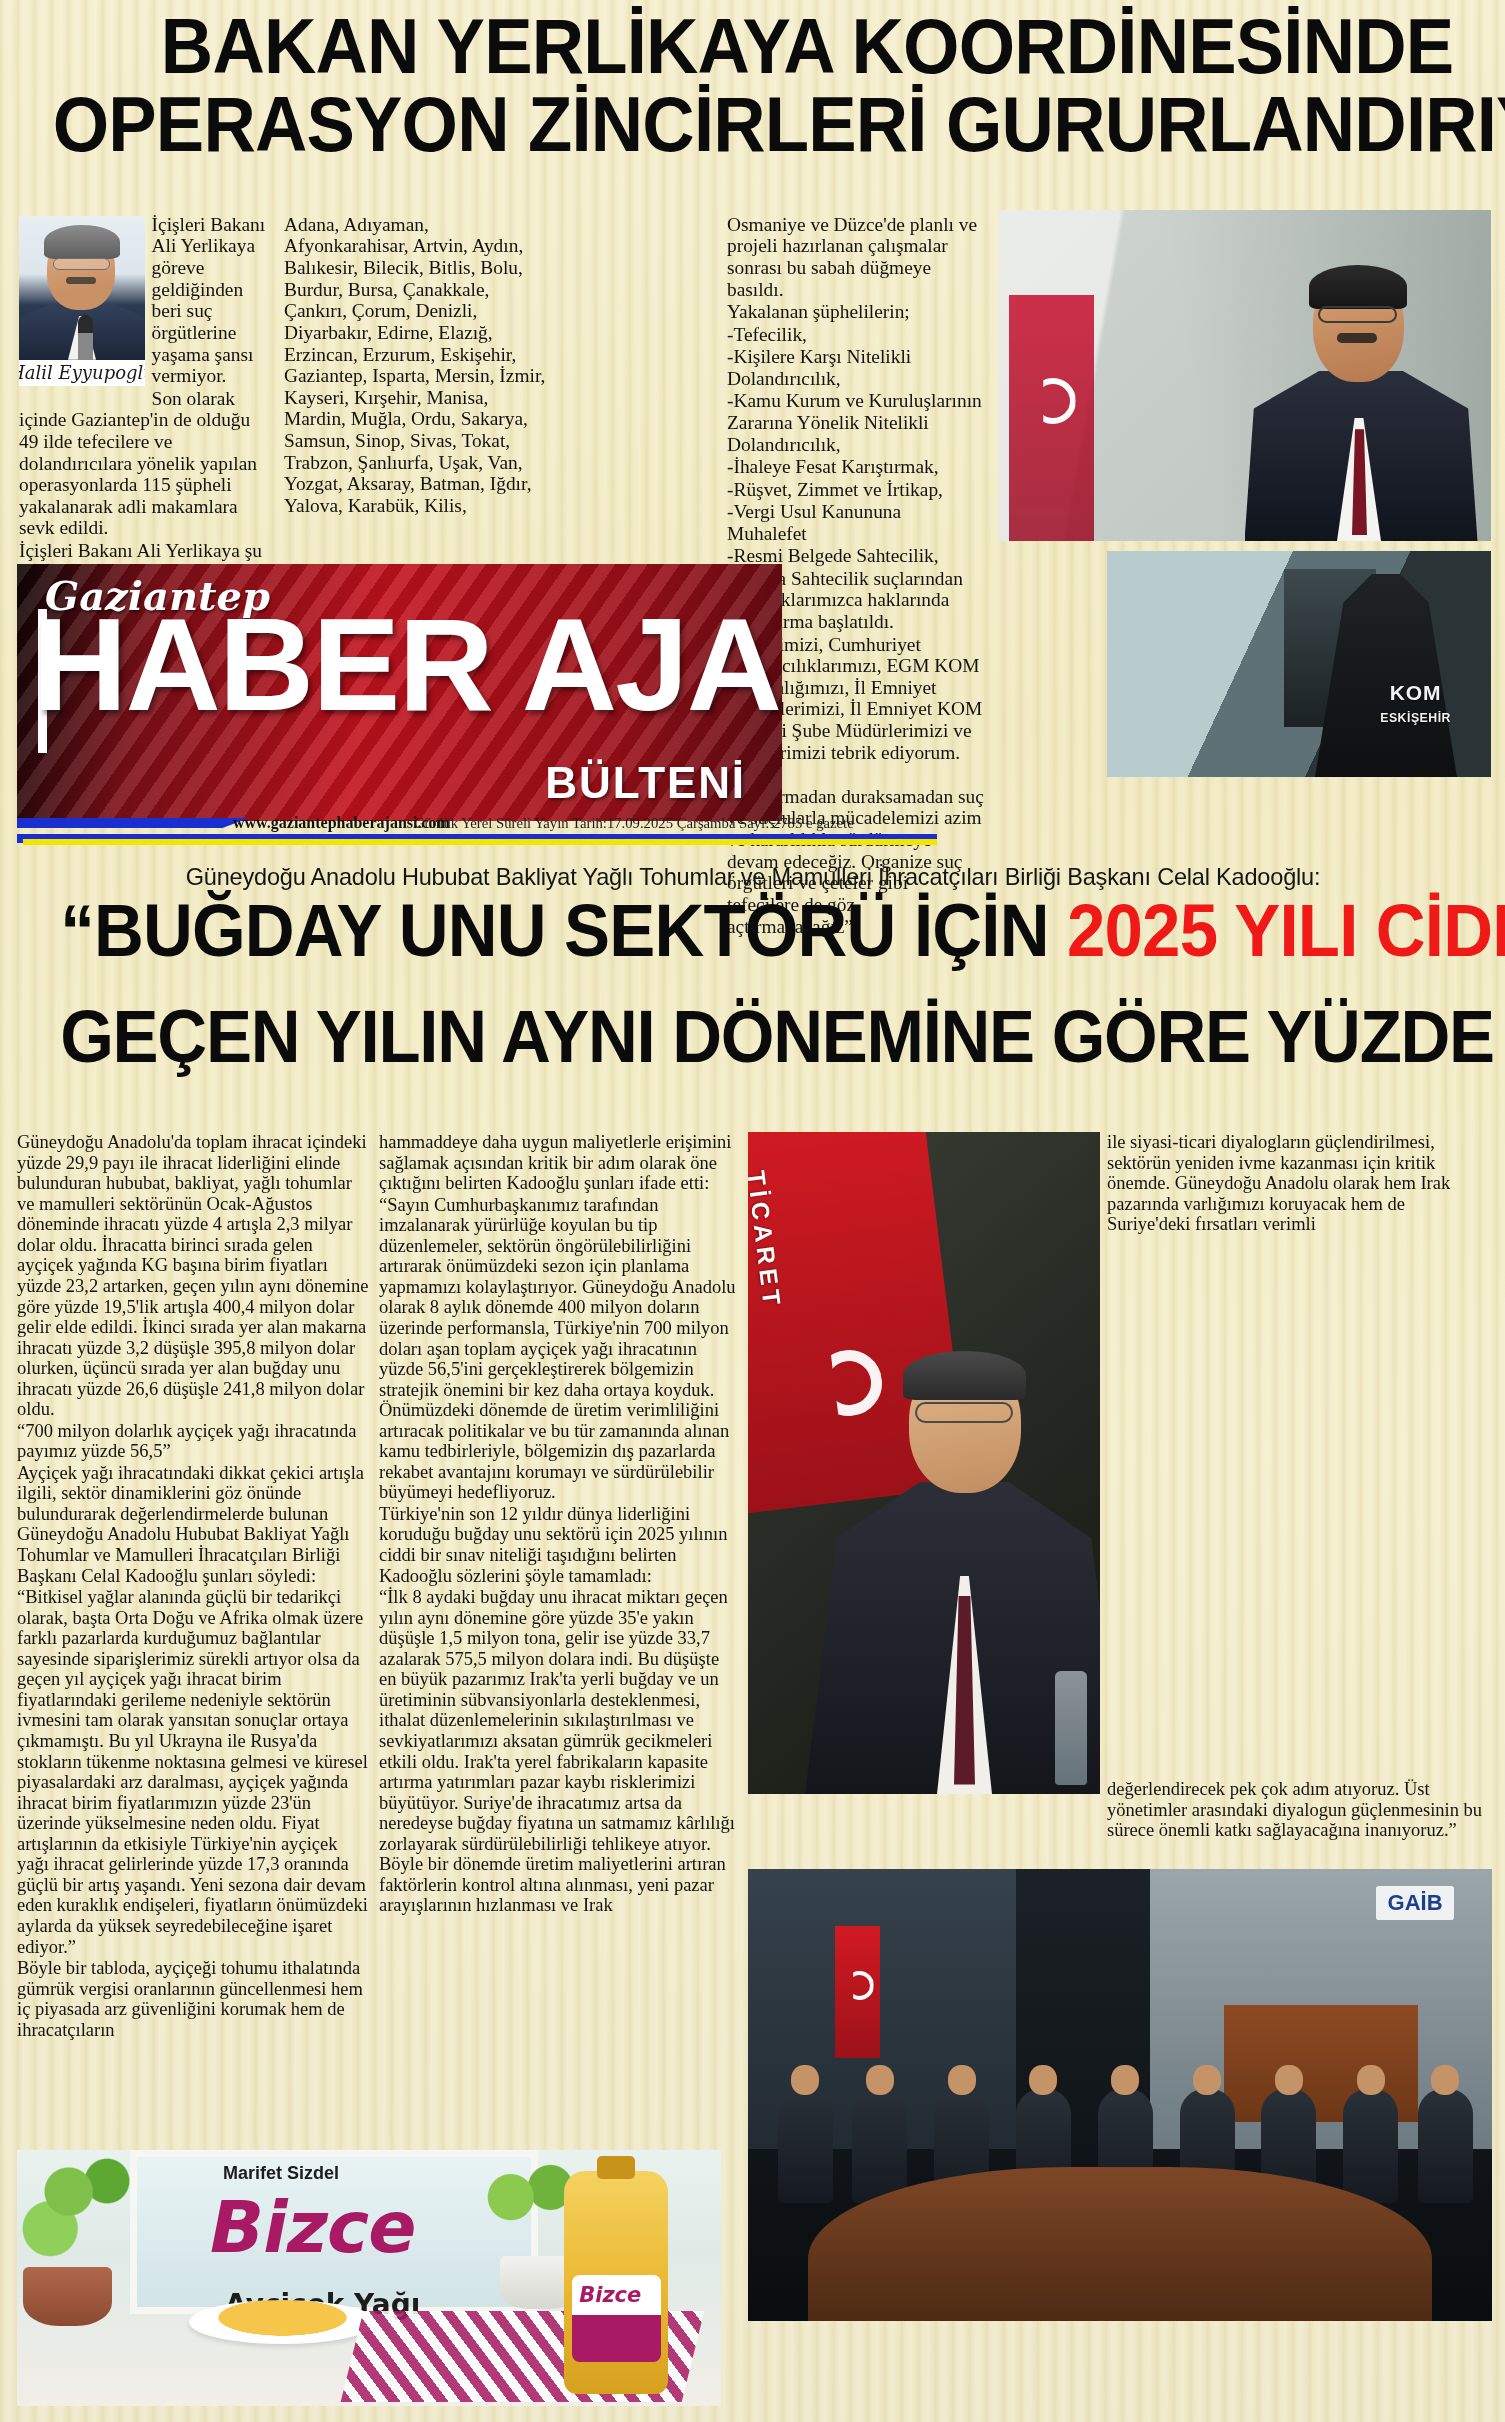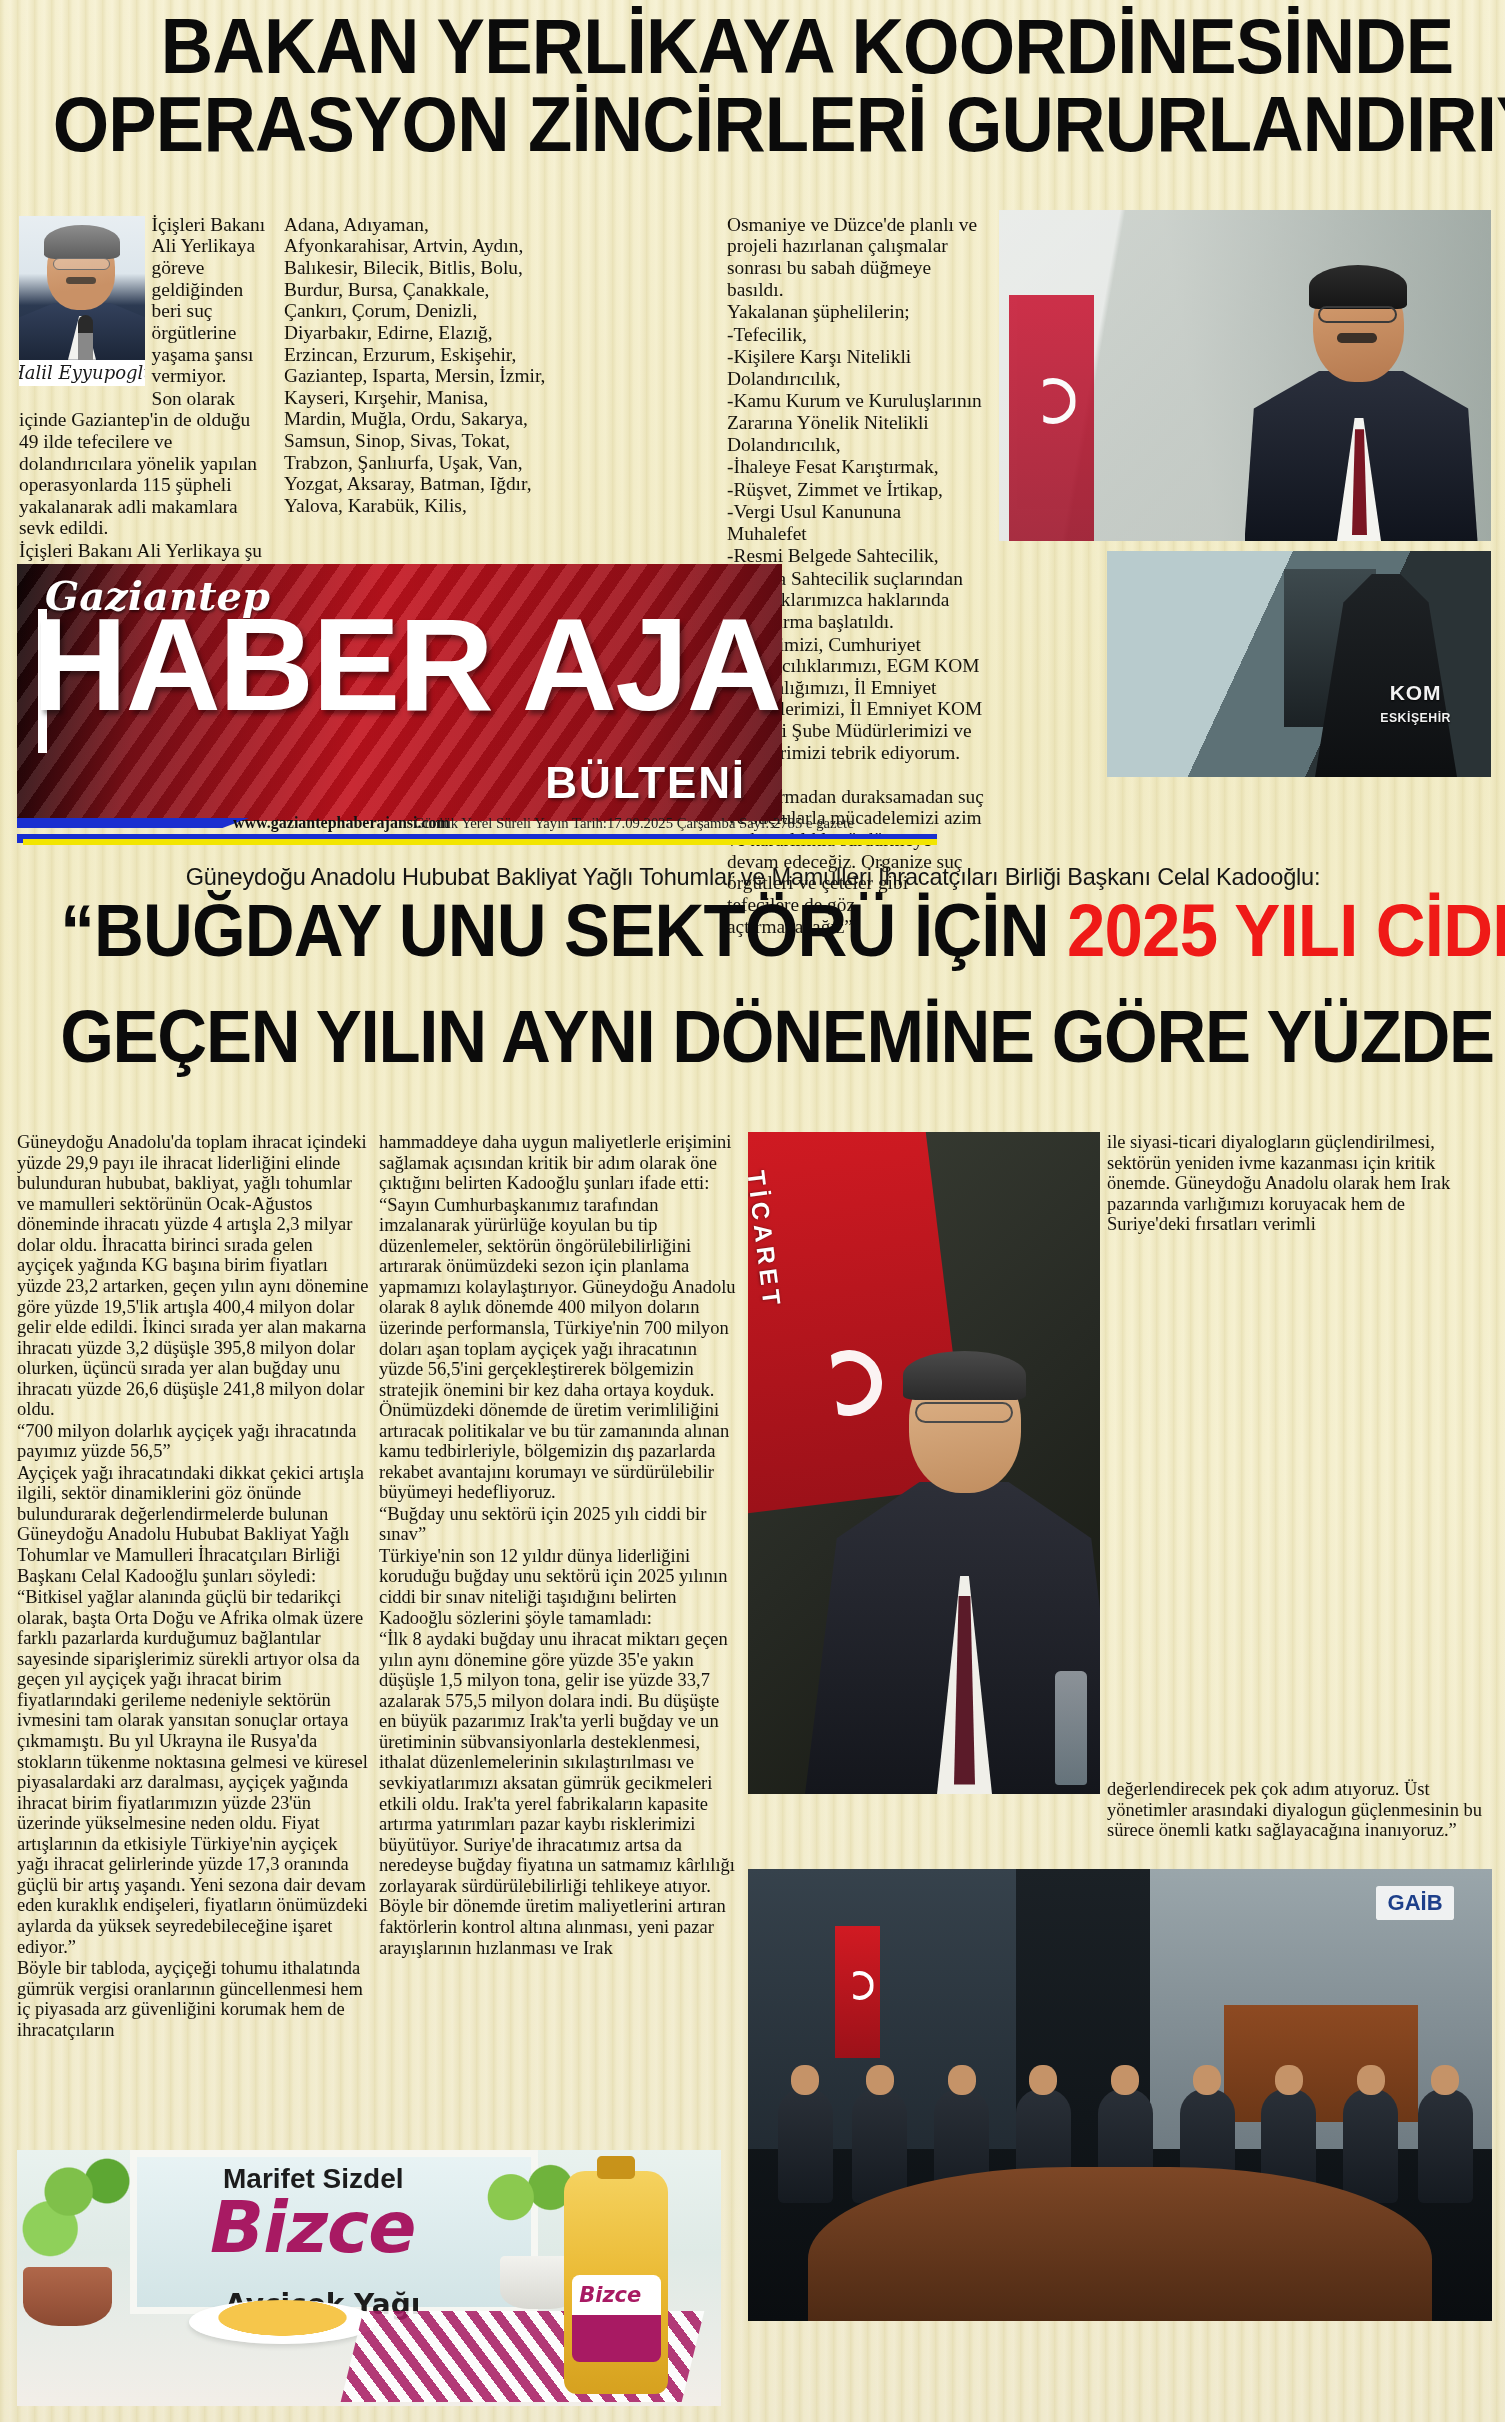--- a/index.html
+++ b/index.html
@@ -543,21 +543,21 @@
                 radial-gradient(circle at 70% 26%, #6fb33c 0 17%, rgba(111,179,60,0) 18%);
   }
   .ad-bizce .pot-r {
     position: absolute; right: 142px; top: 106px; width: 79px; height: 53px;
     background: linear-gradient(180deg,#f2f2ee,#d8d8d2);
     border-radius: 4.7px 4.7px 36% 36%;
   }
   .ad-bizce .marifet {
     position: absolute; left: 206px; top: 13.2px;
     font-family: "Liberation Sans", sans-serif;
-    font-weight: 700; font-size: 28px; color: #1c1c1c;
+    font-weight: 700; font-size: 18px; color: #1c1c1c;
   }
   .ad-bizce .bizce {
     position: absolute; left: 193px; top: 36px;
     font-family: "DejaVu Sans", sans-serif;
     font-weight: 700; font-style: italic;
     font-size: 71px; color: #a81a63;
     letter-spacing: -0.9px;
   }
   .ad-bizce .blob {
     position: absolute; left: 176px; top: 49px;
@@ -710,21 +710,20 @@
   <p>Güneydoğu Anadolu'da toplam ihracat içindeki yüzde 29,9 payı ile ihracat liderliğini elinde bulunduran hububat, bakliyat, yağlı tohumlar ve mamulleri sektörünün Ocak-Ağustos döneminde ihracatı yüzde 4 artışla 2,3 milyar dolar oldu. İhracatta birinci sırada gelen ayçiçek yağında KG başına birim fiyatları yüzde 23,2 artarken, geçen yılın aynı dönemine göre yüzde 19,5'lik artışla 400,4 milyon dolar gelir elde edildi. İkinci sırada yer alan makarna ihracatı yüzde 3,2 düşüşle 395,8 milyon dolar olurken, üçüncü sırada yer alan buğday unu ihracatı yüzde 26,6 düşüşle 241,8 milyon dolar oldu.</p>
   <p>“700 milyon dolarlık ayçiçek yağı ihracatında payımız yüzde 56,5”</p>
   <p>Ayçiçek yağı ihracatındaki dikkat çekici artışla ilgili, sektör dinamiklerini göz önünde bulundurarak değerlendirmelerde bulunan Güneydoğu Anadolu Hububat Bakliyat Yağlı Tohumlar ve Mamulleri İhracatçıları Birliği Başkanı Celal Kadooğlu şunları söyledi:</p>
   <p>“Bitkisel yağlar alanında güçlü bir tedarikçi olarak, başta Orta Doğu ve Afrika olmak üzere farklı pazarlarda kurduğumuz bağlantılar sayesinde siparişlerimiz sürekli artıyor olsa da geçen yıl ayçiçek yağı ihracat birim fiyatlarındaki gerileme nedeniyle sektörün ivmesini tam olarak yansıtan sonuçlar ortaya çıkmamıştı. Bu yıl Ukrayna ile Rusya'da stokların tükenme noktasına gelmesi ve küresel piyasalardaki arz daralması, ayçiçek yağında ihracat birim fiyatlarımızın yüzde 23'ün üzerinde yükselmesine neden oldu. Fiyat artışlarının da etkisiyle Türkiye'nin ayçiçek yağı ihracat gelirlerinde yüzde 17,3 oranında güçlü bir artış yaşandı. Yeni sezona dair devam eden kuraklık endişeleri, fiyatların önümüzdeki aylarda da yüksek seyredebileceğine işaret ediyor.”</p>
   <p>Böyle bir tabloda, ayçiçeği tohumu ithalatında gümrük vergisi oranlarının güncellenmesi hem iç piyasada arz güvenliğini korumak hem de ihracatçıların</p>
 </div>
 
 <div class="a2-col a2-c2">
   <p>hammaddeye daha uygun maliyetlerle erişimini sağlamak açısından kritik bir adım olarak öne çıktığını belirten Kadooğlu şunları ifade etti:</p>
   <p>“Sayın Cumhurbaşkanımız tarafından imzalanarak yürürlüğe koyulan bu tip düzenlemeler, sektörün öngörülebilirliğini artırarak önümüzdeki sezon için planlama yapmamızı kolaylaştırıyor. Güneydoğu Anadolu olarak 8 aylık dönemde 400 milyon doların üzerinde performansla, Türkiye'nin 700 milyon doları aşan toplam ayçiçek yağı ihracatının yüzde 56,5'ini gerçekleştirerek bölgemizin stratejik önemini bir kez daha ortaya koyduk. Önümüzdeki dönemde de üretim verimliliğini artıracak politikalar ve bu tür zamanında alınan kamu tedbirleriyle, bölgemizin dış pazarlarda rekabet avantajını korumayı ve sürdürülebilir büyümeyi hedefliyoruz.</p>
-  <p>“Buğday unu sektörü için 2025 yılı ciddi bir sınav”</p>
   <p>Türkiye'nin son 12 yıldır dünya liderliğini koruduğu buğday unu sektörü için 2025 yılının ciddi bir sınav niteliği taşıdığını belirten Kadooğlu sözlerini şöyle tamamladı:</p>
   <p>“İlk 8 aydaki buğday unu ihracat miktarı geçen yılın aynı dönemine göre yüzde 35'e yakın düşüşle 1,5 milyon tona, gelir ise yüzde 33,7 azalarak 575,5 milyon dolara indi. Bu düşüşte en büyük pazarımız Irak'ta yerli buğday ve un üretiminin sübvansiyonlarla desteklenmesi, ithalat düzenlemelerinin sıkılaştırılması ve sevkiyatlarımızı aksatan gümrük gecikmeleri etkili oldu. Irak'ta yerel fabrikaların kapasite artırma yatırımları pazar kaybı risklerimizi büyütüyor. Suriye'de ihracatımız artsa da neredeyse buğday fiyatına un satmamız kârlılığı zorlayarak sürdürülebilirliği tehlikeye atıyor. Böyle bir dönemde üretim maliyetlerini artıran faktörlerin kontrol altına alınması, yeni pazar arayışlarının hızlanması ve Irak</p>
 </div>
 
 <div class="a2-photo-man">
   <div class="banner">
     <div class="btxt">TİCARET</div>
   </div>
   <div class="crescent"></div>
   <div class="p2">

